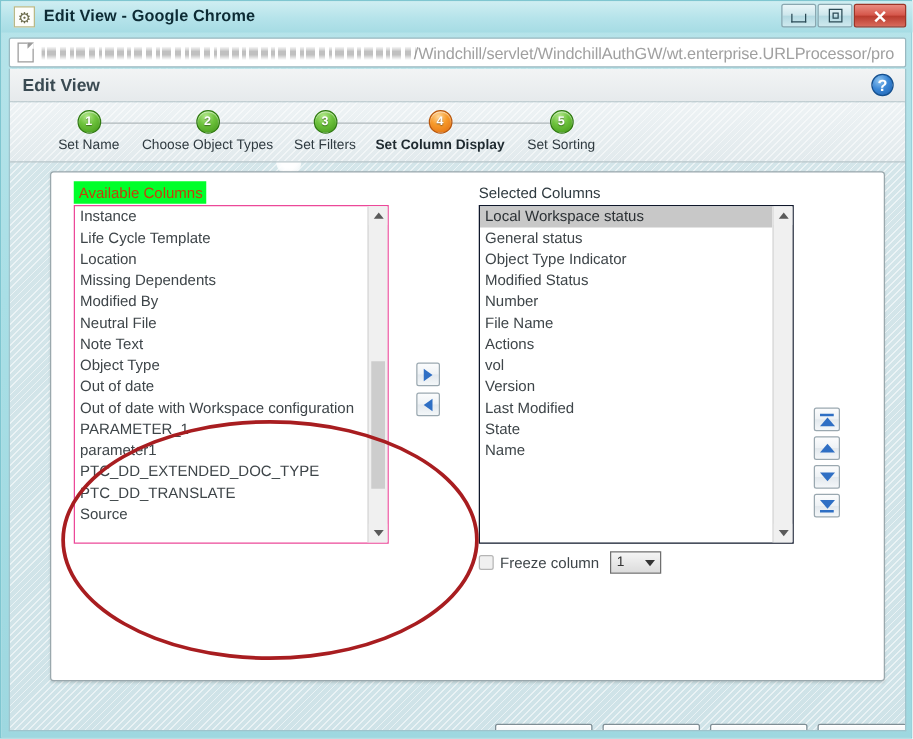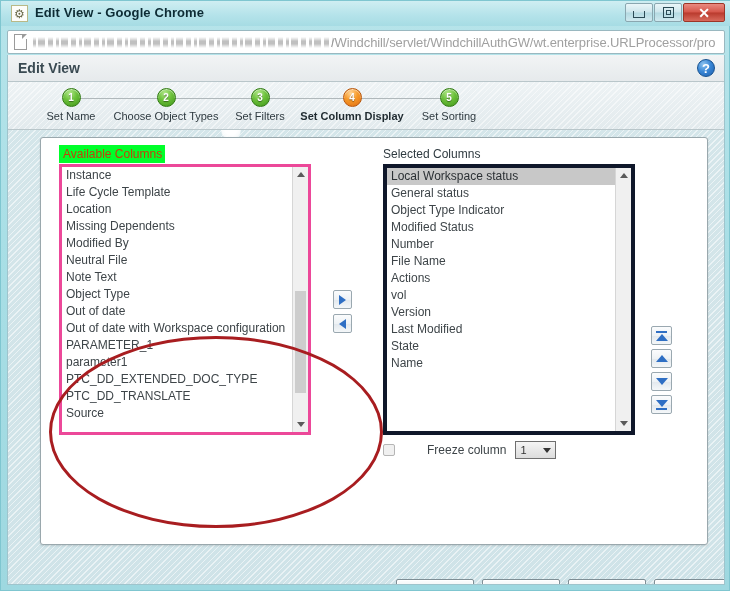--- a/index.html
+++ b/index.html
@@ -161,25 +161,25 @@
 
   .pane-label{
     position:absolute; font-size:12px; color:#2f3a40; white-space:nowrap;
   }
   #available-label{
     left:18px; top:7px; padding:2px 3px 2px 4px; background:#00ff2a; color:#c2410c;
   }
   #selected-label{ left:342px; top:9px; }
 
   .listbox{
-    position:absolute; background:#ffffff; border:3px solid #ec4899;
+    position:absolute; background:#ffffff; border:1px solid #ec4899;
     overflow:hidden;
   }
   #available-list{ left:18px; top:26px; width:252px; height:271px; }
-  #selected-list{ left:342px; top:26px; width:252px; height:271px; border:4px solid #0f172a;}
+  #selected-list{ left:342px; top:26px; width:252px; height:271px; border:1px solid #0f172a;}
 
   .list-inner{
     position:absolute; left:0; top:0; right:16px; bottom:0; overflow:hidden;
   }
   .list-item{
     height:17px; line-height:17px; padding-left:4px;
     font-size:12px; color:#3e4549; white-space:nowrap; overflow:hidden;
   }
   .list-item.selected{ background:#c8c8c8; color:#2b3034; }
 
@@ -229,21 +229,21 @@
   .tri-up{ width:0;height:0;border-style:solid;border-width:0 6px 7px 6px;border-color:transparent transparent #2f6fc4 transparent; }
   .tri-down{ width:0;height:0;border-style:solid;border-width:7px 6px 0 6px;border-color:#2f6fc4 transparent transparent transparent; }
 
   
   #freeze-row{
     position:absolute; left:342px; top:303px; display:flex; align-items:center; gap:5px;
   }
   #freeze-check{
     width:12px; height:12px; background:#f0f0f0; border:1px solid #b5b5b5; border-radius:2px;
   }
-  #freeze-label{ font-size:12px; color:#3e4549;margin-left:27px; }
+  #freeze-label{ font-size:12px; color:#3e4549; }
   #freeze-select{
     margin-left:4px; width:41px; height:18px; border:1px solid #6f6f6f;
     background:linear-gradient(to bottom,#f5f5f5 0%,#dcdcdc 100%);
     display:flex; align-items:center; justify-content:space-between;
     padding:0 4px; font-size:11px; color:#333;
   }
   #freeze-caret{ width:0;height:0;border-style:solid;border-width:5px 4px 0 4px;border-color:#333 transparent transparent transparent;}
   #buttonbar{ position:absolute; left:388px; top:524px; display:flex; gap:8px; }
   .fbtn{
     width:78px; height:21px;

